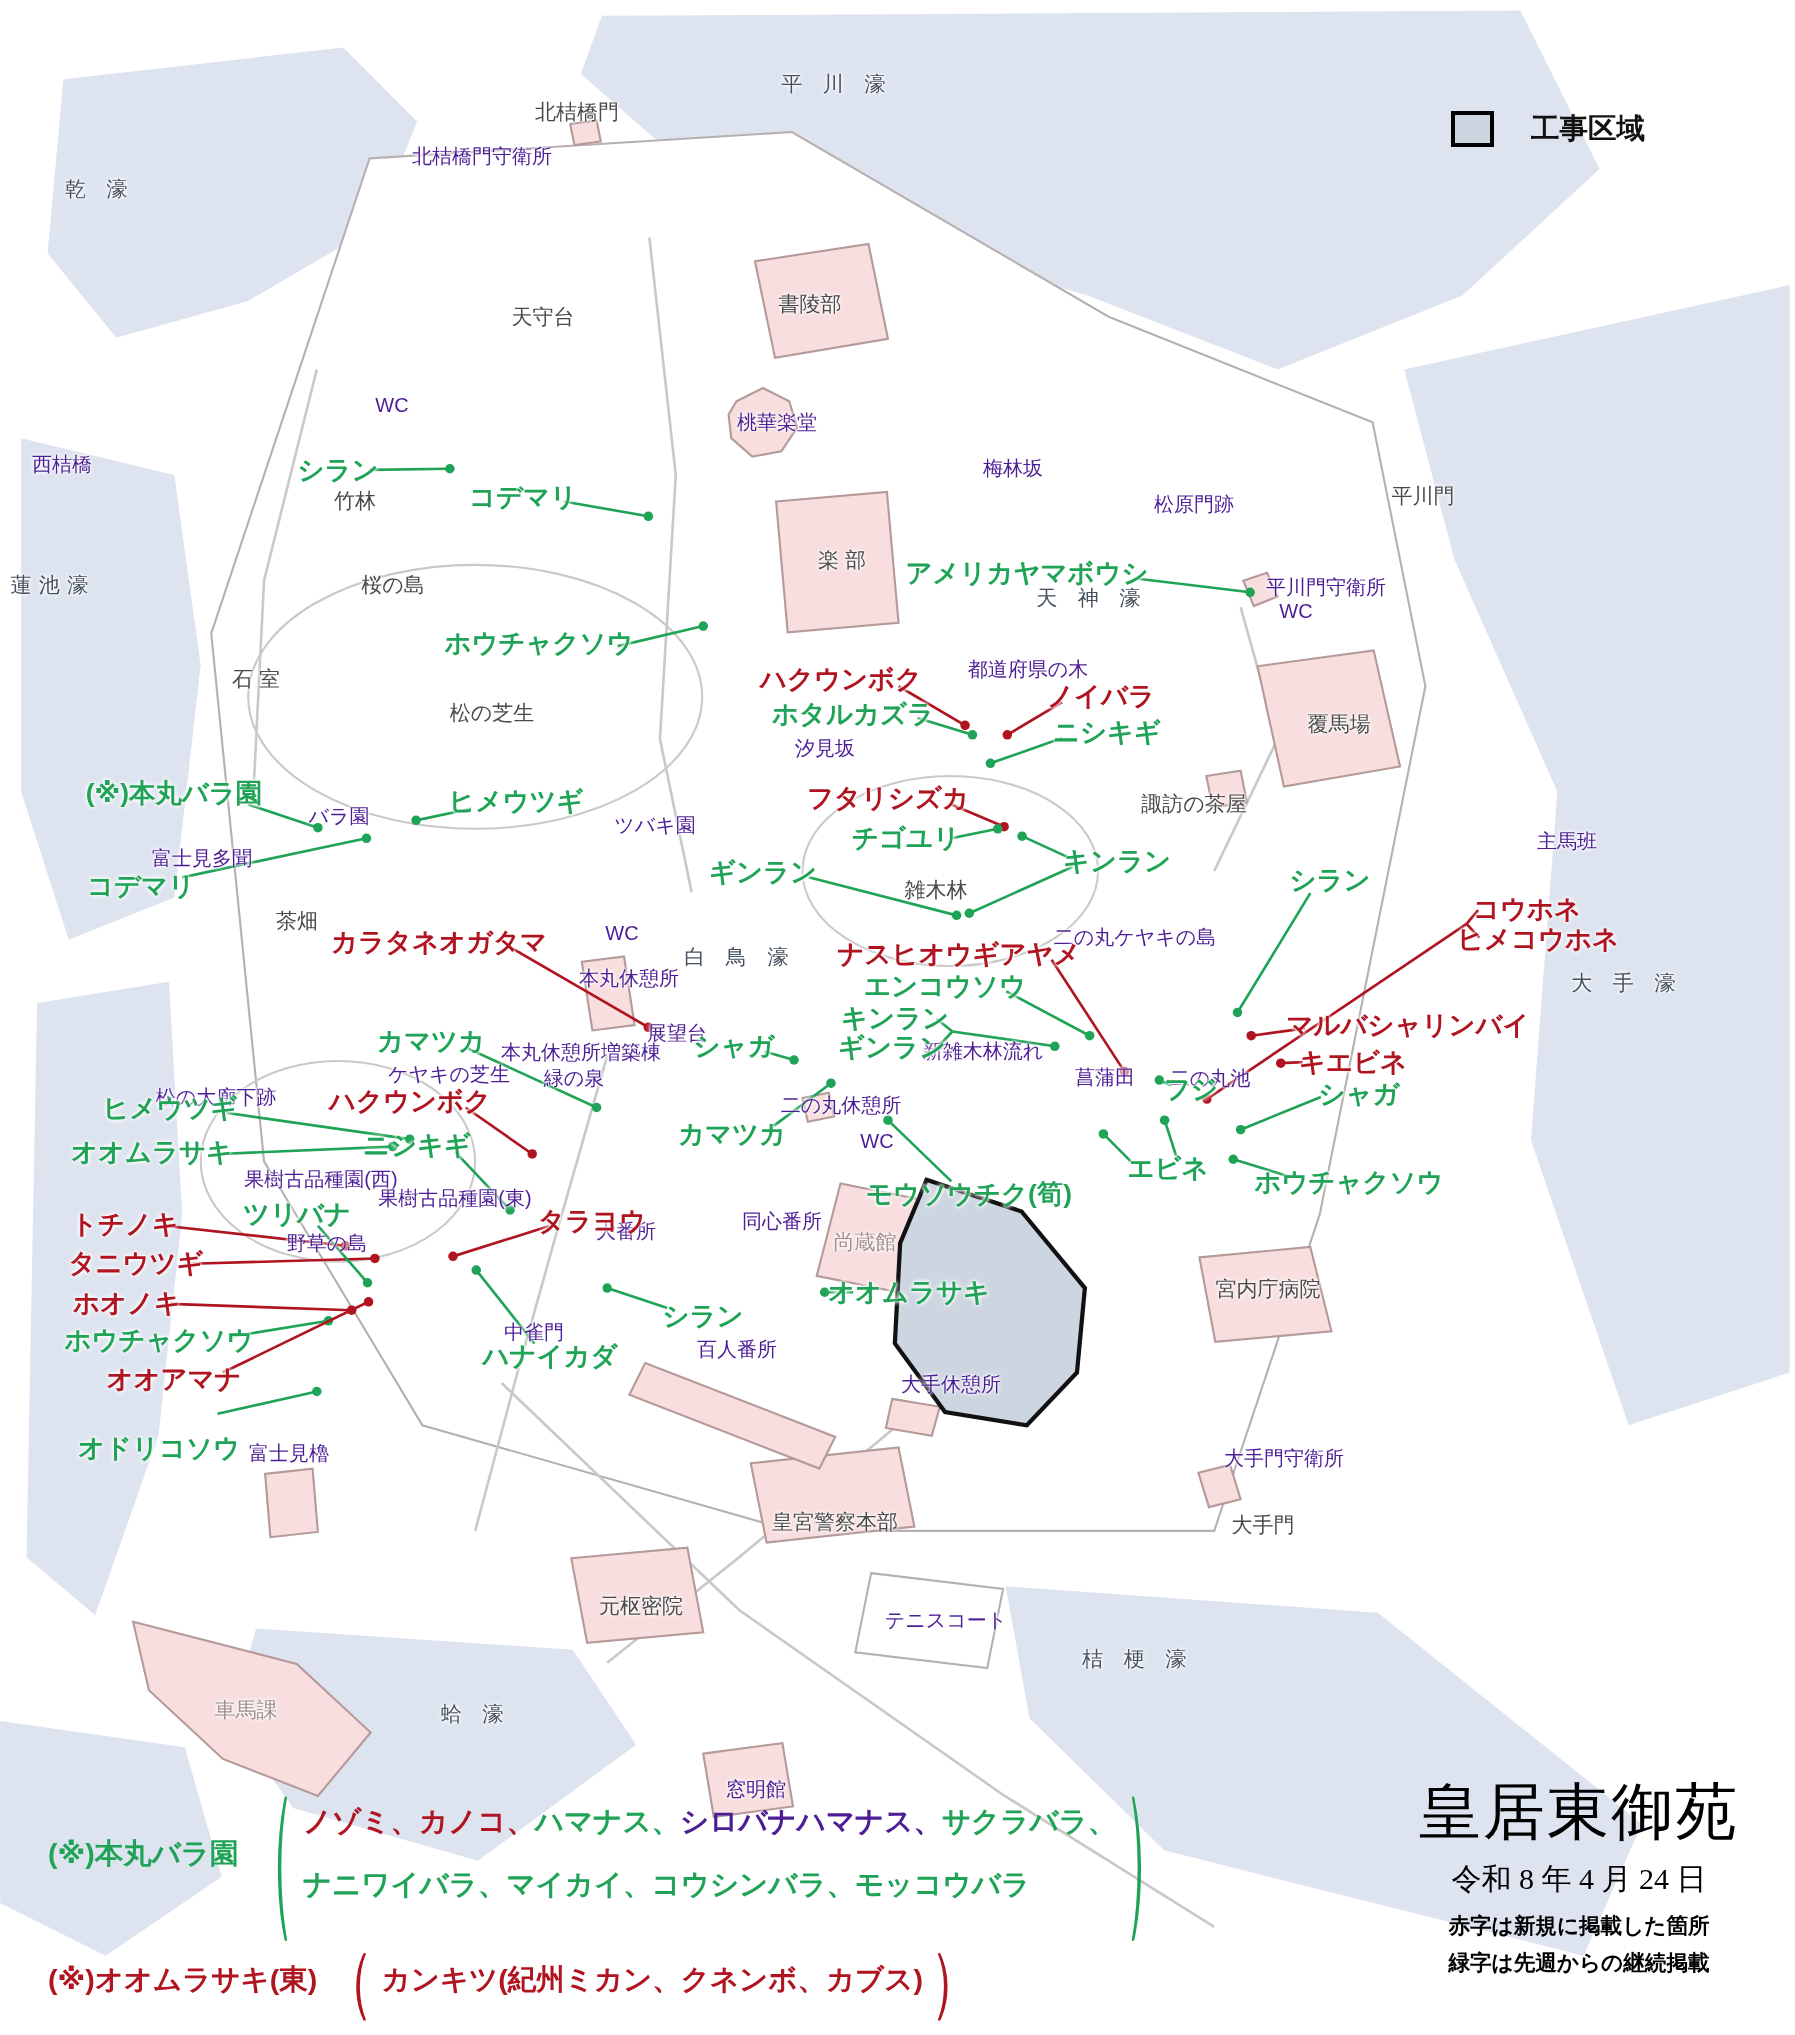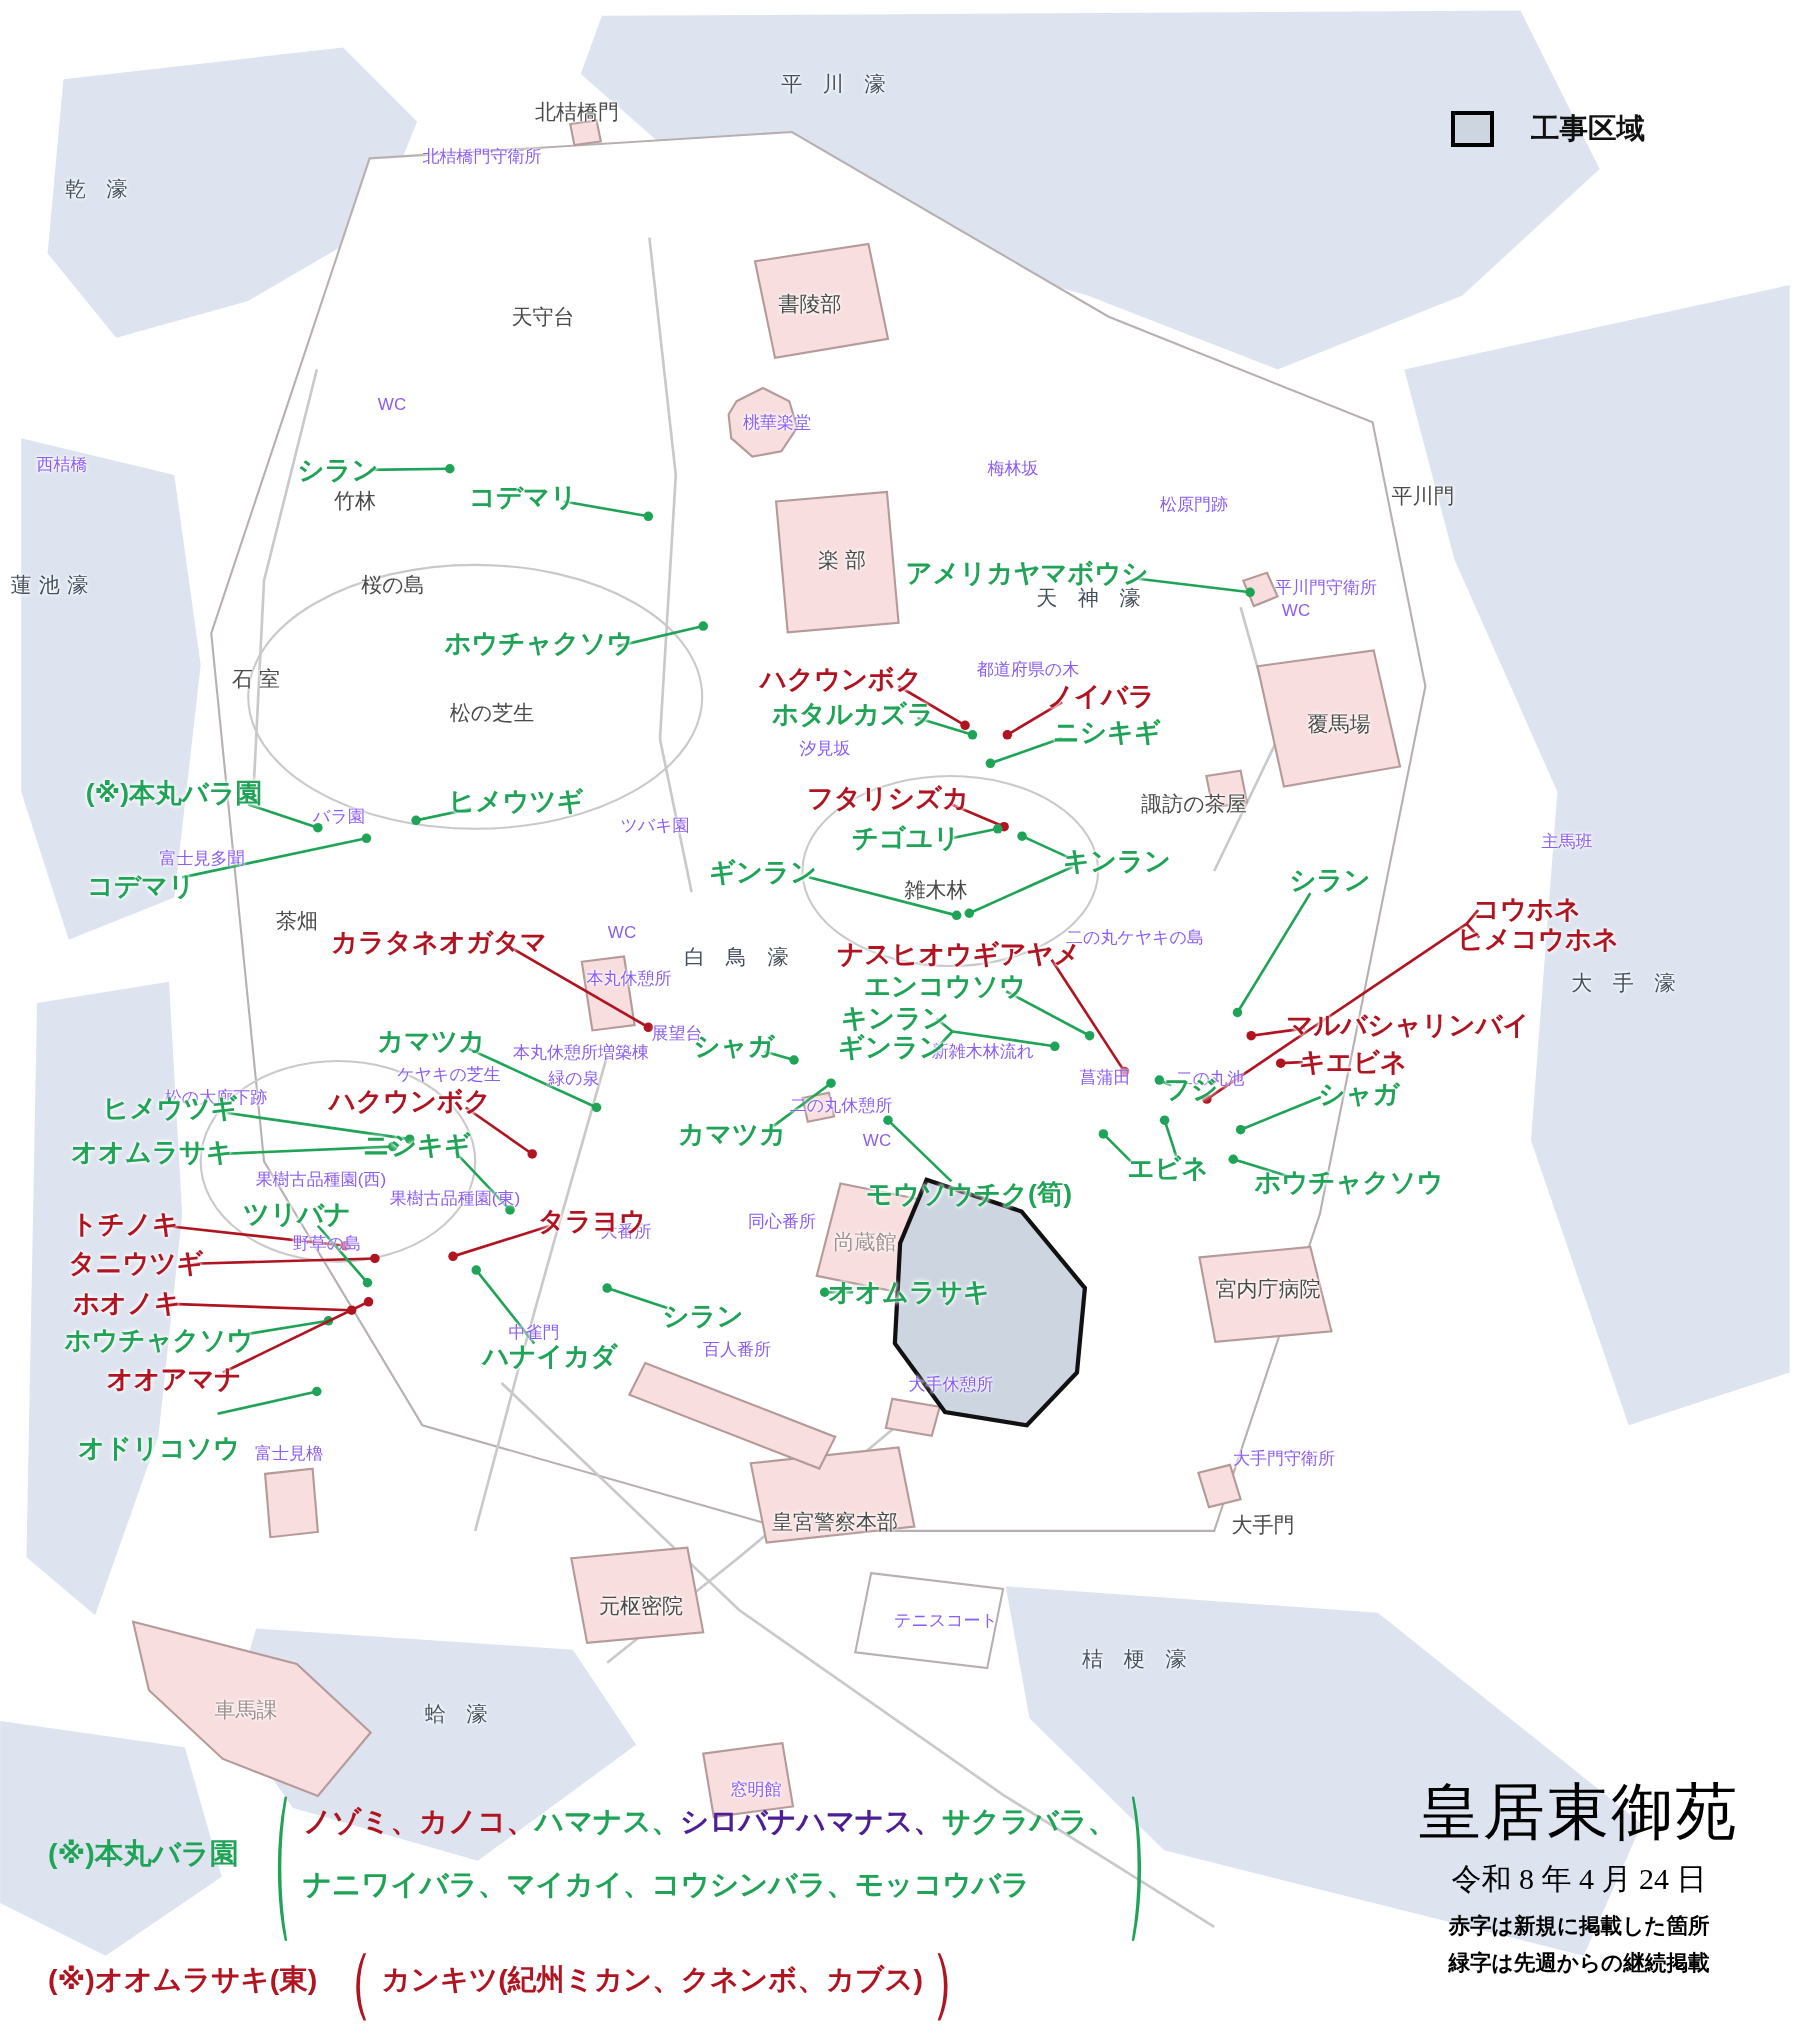--- a/index.html
+++ b/index.html
@@ -2,21 +2,21 @@
 <html style="font-size:8.4px"><head>
 <meta charset="utf-8">
 <style>
   html,body{margin:0;padding:0;background:#fff;}
   #stage{position:relative;width:1795px;height:2035px;background:#ffffff;overflow:hidden;
          font-family:"Liberation Sans","DejaVu Sans",sans-serif;}
   svg.layer{position:absolute;left:0;top:0;width:1795px;height:2035px;}
   #labels{position:absolute;left:0;top:0;width:1475px;height:2035px;}
   .map-label{position:absolute;transform:translate(-50%,-50%);color:#4a4a4a;font-size:21px;
      white-space:nowrap;text-shadow:0 0 4.2px #fff,0 0 4.2px #fff,0 0 2.1px #fff;}
-  .map-label.sm{font-size:17px;color:#8b5cf6;}
+  .map-label.sm{font-size:20px;color:#4c1d95;}
   .map-label.moat{letter-spacing:7.4px;color:#45505e;}
   .map-label.bldg{color:#a08f8f;}
   .plant-label{position:absolute;transform:translate(-50%,-50%);font-weight:bold;font-size:26.4px;
      white-space:nowrap;text-shadow:0 0 5.3px #fff,0 0 5.3px #fff,0 0 2.6px #fff;}
   .legend{position:absolute;left:1451px;top:110px;display:flex;align-items:center;}
   .legend-swatch{display:inline-block;width:35px;height:27.5px;border:4.8px solid #000;}
   .legend-label{margin-left:37px;font-size:28.5px;font-weight:bold;color:#111;}
   .title-block{position:absolute;left:1373px;top:1780px;width:412px;text-align:center;
      font-family:"Liberation Serif","DejaVu Serif",serif;}
   .title-block .main{font-size:62px;color:#000;letter-spacing:2.1px;line-height:1.05;}
@@ -236,21 +236,21 @@
       <div class="map-label sm" style="left: 289px; top: 1453px;">富士見櫓</div>
       <div class="map-label sm" style="left: 737px; top: 1349px;">百人番所</div>
       <div class="map-label sm" style="left: 951px; top: 1384px;">大手休憩所</div>
       <div class="map-label" style="left: 1268px; top: 1289px;">宮内庁病院</div>
       <div class="map-label sm" style="left: 1284px; top: 1458px;">大手門守衛所</div>
       <div class="map-label" style="left: 1263px; top: 1525px;">大手門</div>
       <div class="map-label moat" style="left: 1138px; top: 1659px;">桔 梗 濠</div>
       <div class="map-label sm" style="left: 946px; top: 1620px;">テニスコート</div>
       <div class="map-label" style="left: 835px; top: 1522px;">皇宮警察本部</div>
       <div class="map-label" style="left: 641px; top: 1606px;">元枢密院</div>
-      <div class="map-label moat" style="left: 460px; top: 1714px;">蛤 濠</div>
+      <div class="map-label moat" style="left: 476px; top: 1714px;">蛤 濠</div>
       <div class="map-label bldg" style="left: 246px; top: 1710px;">車馬課</div>
       <div class="map-label sm" style="left: 756px; top: 1789px;">窓明館</div>
       <div class="map-label moat" style="left: 1627px; top: 983px;">大 手 濠</div>
       <div class="plant-label" style="left: 338px; top: 470px; color: rgb(31, 163, 86);">シラン</div>
       <div class="plant-label" style="left: 523px; top: 497px; color: rgb(31, 163, 86);">コデマリ</div>
       <div class="plant-label" style="left: 539px; top: 643px; color: rgb(31, 163, 86);">ホウチャクソウ</div>
       <div class="plant-label" style="left: 174px; top: 793px; color: rgb(31, 163, 86);">(※)本丸バラ園</div>
       <div class="plant-label" style="left: 516px; top: 801px; color: rgb(31, 163, 86);">ヒメウツギ</div>
       <div class="plant-label" style="left: 141px; top: 886px; color: rgb(31, 163, 86);">コデマリ</div>
       <div class="plant-label" style="left: 439px; top: 942px; color: rgb(176, 20, 33);">カラタネオガタマ</div>

